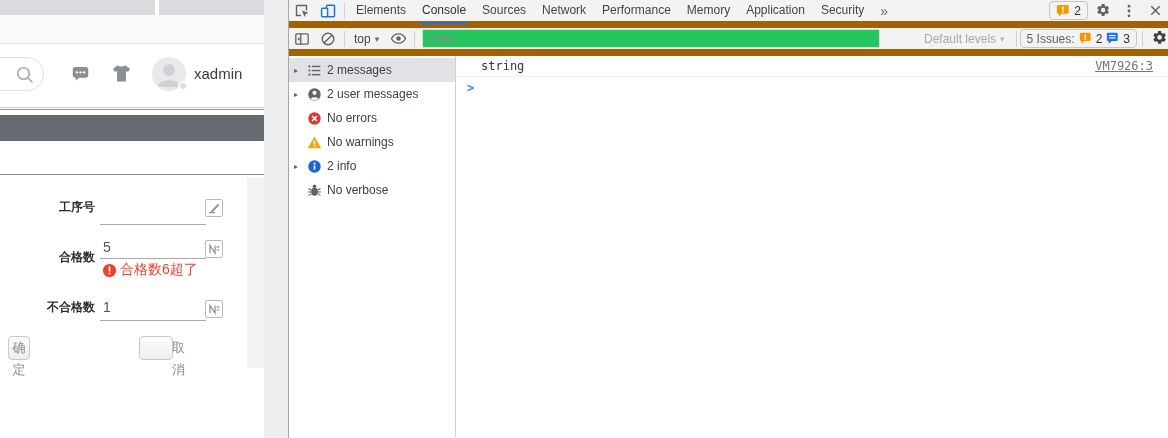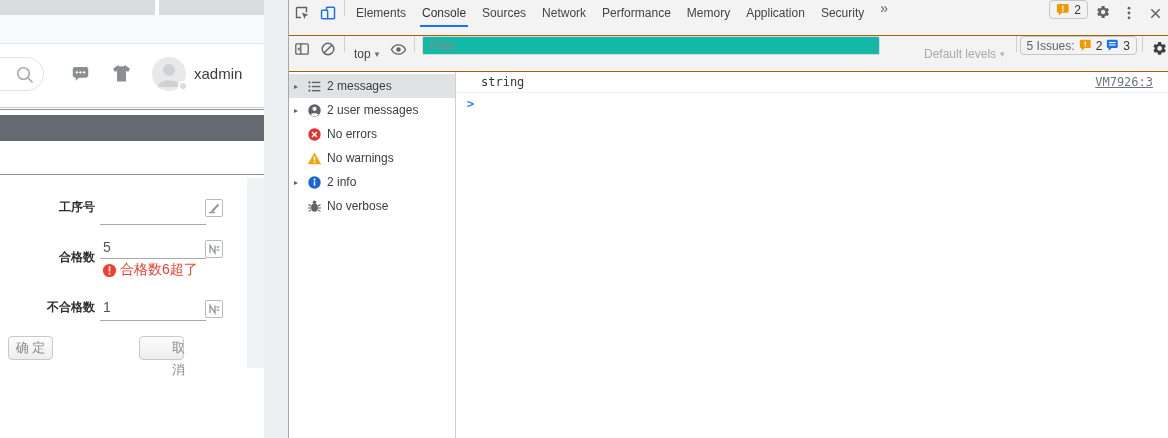--- a/index.html
+++ b/index.html
@@ -31,46 +31,46 @@
   .backdrop-strip { position:absolute; left:247px; top:178px; width:17px; height:190px; background:#f1f2f4; }
 
   .fld-label { position:absolute; left:0; width:95px; text-align:right; font-size:12px;
                font-weight:bold; color:#2e2e2e; }
   .fld-value { position:absolute; left:103px; font-size:14px; color:#555; }
   .fld-line  { position:absolute; left:100px; width:106px; height:1px; background:#a9a9a9; }
   .fld-icon  { position:absolute; left:205px; width:18px; height:18px; border:1px solid #b9b9b9;
                border-radius:2px; background:#fff; display:flex; align-items:center; justify-content:center; }
   .err-row { position:absolute; left:102px; top:261px; display:flex; align-items:center; gap:3px; }
   .err-text { font-size:14px; color:#ee3f2f; }
-  .pg-btn { position:absolute; top:336px; width:45px; height:24px; border:1px solid #c9c9c9;
+  .pg-btn { position:absolute; top:336px; width:22px; height:24px; border:1px solid #c9c9c9;
             border-radius:4px; background:linear-gradient(#fdfdfd,#ededed); color:#8b8b8b;
             font-size:13px; text-align:center; line-height:22px; }
 
   
   .scroll-strip { position:absolute; left:264px; top:0; width:24px; height:438px; background:#edeff1; }
 
   
   .devtools { position:absolute; left:288px; top:0; width:880px; height:438px; background:#fff;
               border-left:1px solid #a7a7a7; font-size:12px; color:#333; }
-  .dt-row { display:flex; height:36px; background:#f3f3f3;
-            border-bottom:1px solid #a16207; }
+  .dt-row { display:flex; align-items:center; height:28px; background:#f3f3f3;
+            border-bottom:7px solid #a16207; }
   .icon-btn { width:26px; height:26px; display:flex; align-items:center; justify-content:center; flex:0 0 auto; }
   .vsep { width:1px; height:16px; background:#d0d0d0; margin:0 3px; flex:0 0 auto; }
   .dt-tab { padding:0 8px; height:27px; line-height:27px; color:#444; flex:0 0 auto; position:relative; }
   .dt-tab.selected { color:#333; }
   .dt-tab.selected::after { content:""; position:absolute; left:6px; right:6px; bottom:0;
             height:2px; background:#1a73e8; }
   .more-tabs { color:#5f6368; font-size:14px; padding:0 8px; }
   .spacer { flex:1 1 auto; }
   .issue-badge { display:flex; align-items:center; gap:4px; border:1px solid #c6c6c6; border-radius:4px;
             height:19px; padding:0 6px; margin-right:2px; background:#f3f3f3; flex:0 0 auto; }
   .drop-label { color:#444; display:flex; align-items:center; gap:4px; padding:0 6px; flex:0 0 auto; }
   .caret { font-size:9px; color:#6e6e6e; }
   .filter-input { width:458px; height:19px; border:1px solid #d9d9d9; border-radius:2px;
-            background:#14b8a6; font-size:12px; padding:0 6px; color:#333; margin-left:4px; flex:0 0 auto;
+            background:#22c55e; font-size:12px; padding:0 6px; color:#333; margin-left:4px; flex:0 0 auto;
             font-family:"Liberation Sans", sans-serif; }
   .filter-input::placeholder { color:#8a8a8a; }
   .levels-label { color:#a9a9a9; display:flex; align-items:center; gap:4px; padding:0 8px;
             margin-left:auto; flex:0 0 auto; }
   .levels-label .caret { color:#b5b5b5; }
 
   .dt-body { display:flex; height:381px; background:#fff; }
   .console-sidebar { width:167px; border-right:1px solid #d0d0d0; padding-top:2px; flex:0 0 auto; }
   .sb-item { height:24px; display:flex; align-items:center; padding-left:5px; color:#3c4043; }
   .sb-item.selected { background:#e0e2e5; }

